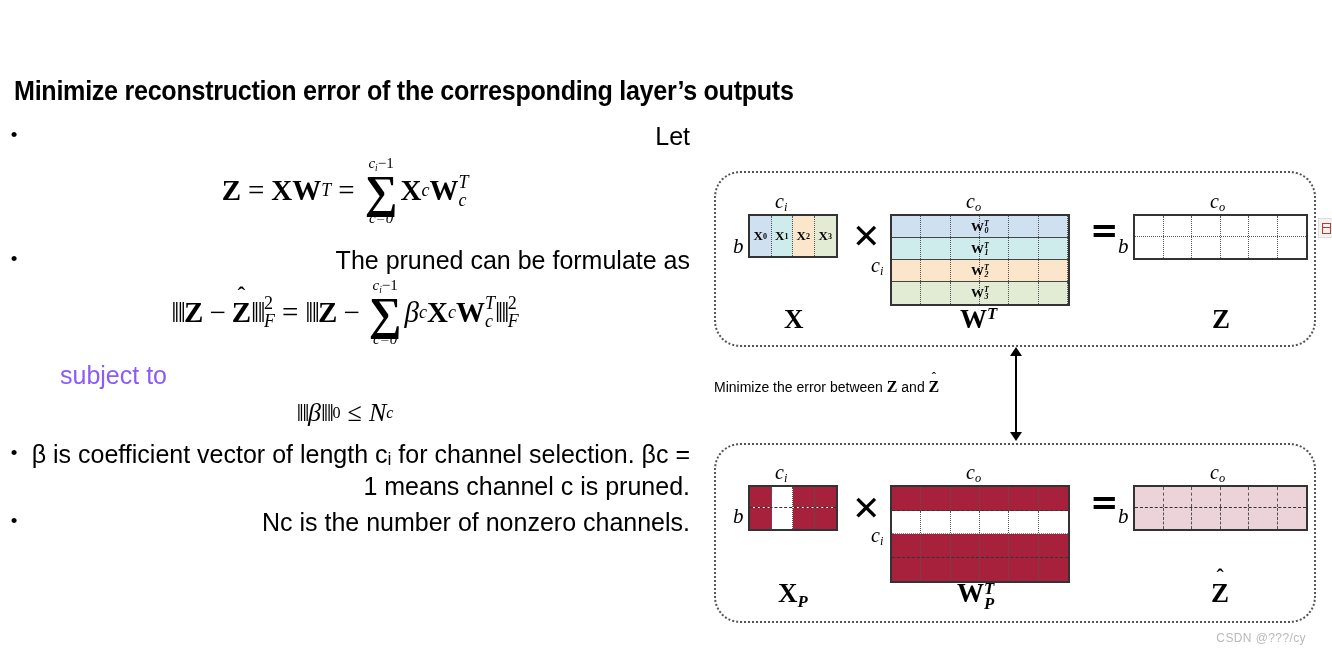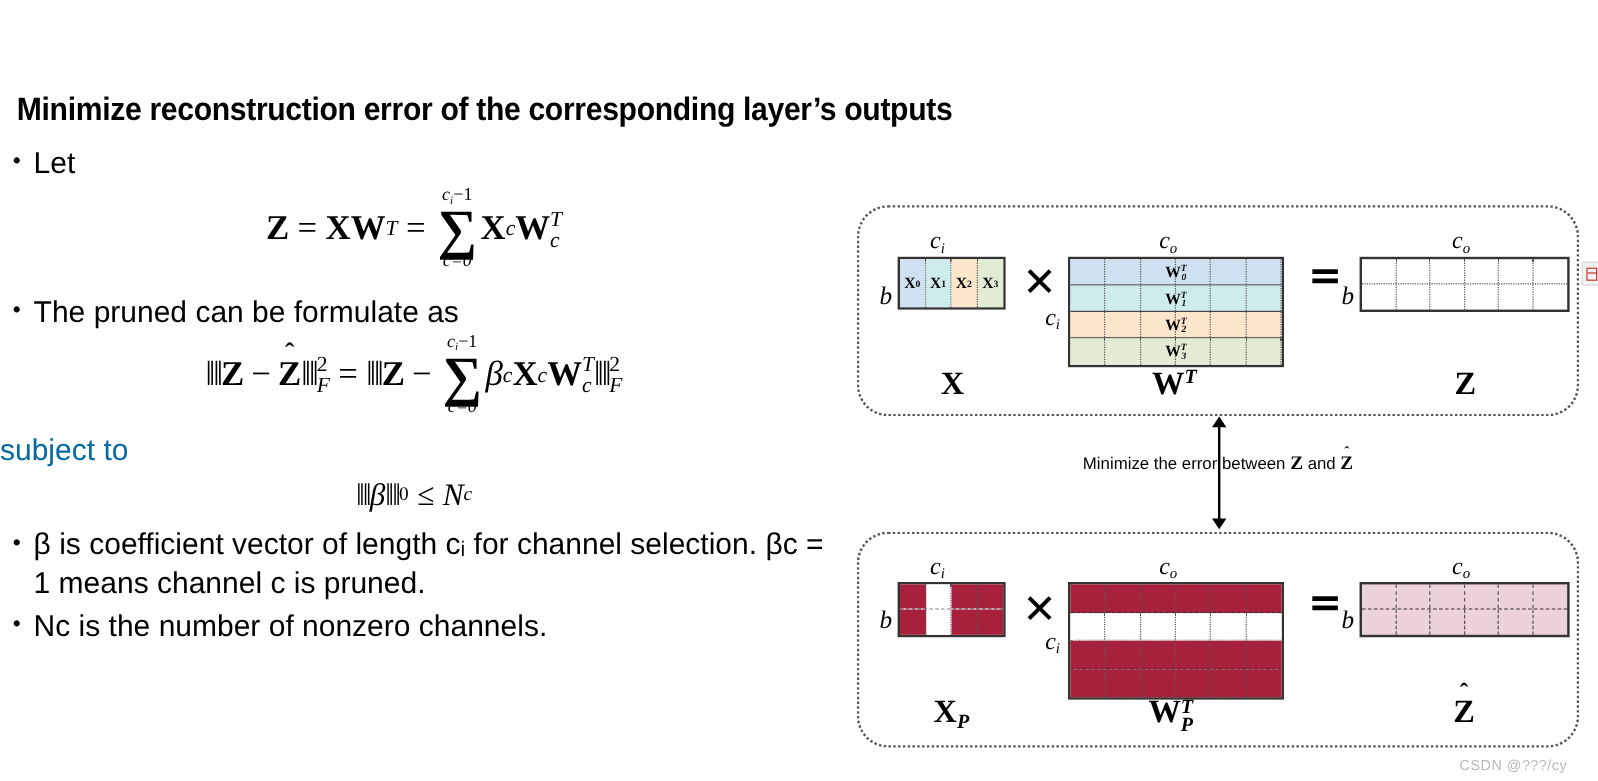--- a/index.html
+++ b/index.html
@@ -40,24 +40,24 @@
   .bullet-row {
     display: flex; align-items: flex-start;
     font-family: "Liberation Sans", sans-serif;
     font-size: 25px; color: #000;
     line-height: 1.28;
   }
   .bullet-dot {
     width: 28px; flex: 0 0 28px; text-align: center;
     font-size: 19px; line-height: 1.6; color:#000;
   }
-  .bullet-text { flex: 1 1 auto; }
+  .bullet-text { flex: 1 1 auto; text-align: right; }
   .plain-line {
     font-family: "Liberation Sans", sans-serif;
-    font-size: 25px; color:#0369a1; 
+    font-size: 25px; color:#8b5cf6; padding-left: 60px;
   }
 
   
   .math {
     font-family: "Liberation Serif", serif;
     color: #000;
     display: flex; align-items: center; justify-content: center;
   }
   .mi  { font-style: italic; }
   .mb  { font-weight: bold; font-style: normal; }
@@ -127,21 +127,21 @@
   .rowline:last-child { border-bottom: none; }
 
   .wlabel {
     position: absolute; left: 0; right: 0; text-align: center;
     font-family: "Liberation Serif", serif; font-weight: bold;
     font-size: 13px; color: #000; pointer-events: none;
   }
 
   .midnote {
     position: absolute; left: 714px; top: 378px; width: 602px;
-    text-align: center;
+    text-align: left;
     font-family: "Liberation Sans", sans-serif;
     font-size: 14px; color: #000;
   }
   .midnote .mserif { font-family:"Liberation Serif", serif; font-weight: bold; font-size: 16px;}
   .arrow-v {
     position: absolute; left: 1015px; top: 355px;
     width: 2px; height: 78px; background: #000;
   }
   .arrow-v::before, .arrow-v::after {
     content: ""; position: absolute; left: -5px; width: 0; height: 0;

